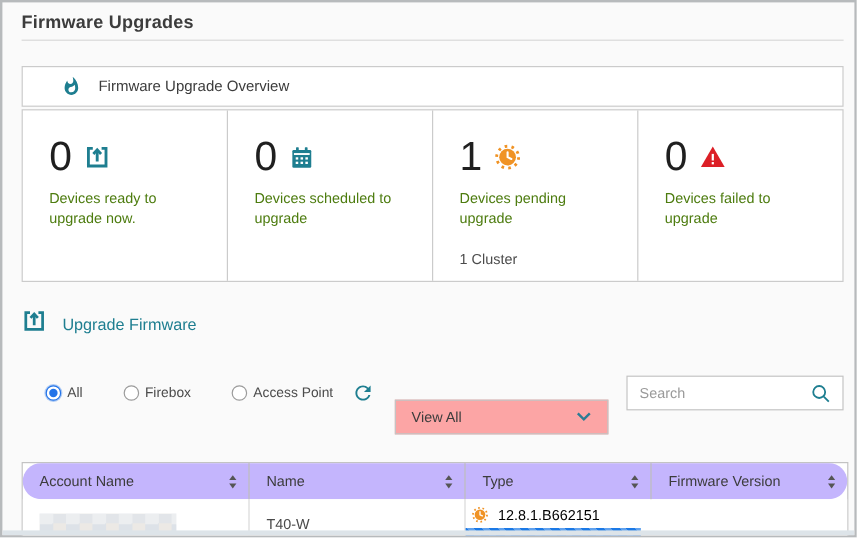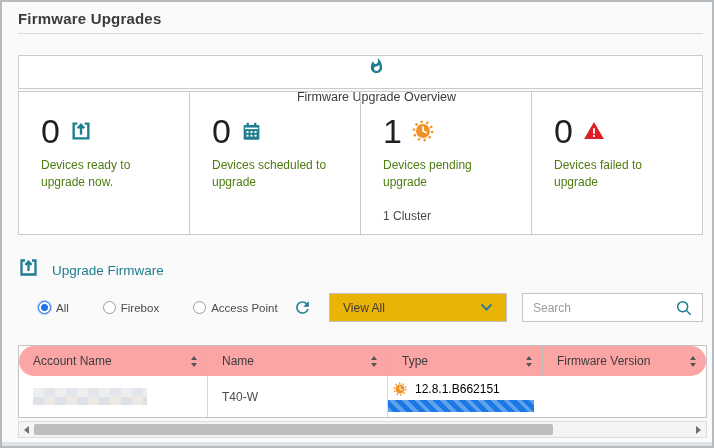--- a/index.html
+++ b/index.html
@@ -16,21 +16,21 @@
 
   .page-title { font-size: 15px; font-weight: bold; color: #3c3c3c; letter-spacing: .2px; }
   .title-rule { margin-top: 6px; border-bottom: 1px solid #d9d9d9; }
 
   
   .overview-header {
     margin-top: 21px; height: 34px;
     background: #fff; border: 1px solid #cbcbcb;
     display: flex; align-items: center; gap: 14px;
     padding-left: 32px;
-    font-size: 12.5px; color: #3c3c3c; flex-direction: column;
+    font-size: 12.5px; color: #3c3c3c;
   }
   .stats-card {
     margin-top: 2px; height: 144px;
     background: #fff; border: 1px solid #cbcbcb;
     display: flex;
   }
   .stat { flex: 1; border-right: 1px solid #cbcbcb; padding: 22px 14px 0 22px; }
   .stat:last-child { border-right: none; }
   .stat-top { display: flex; align-items: center; gap: 10px; }
   .stat-value { font-size: 34px; color: #1f1f1f; line-height: 1; font-weight: normal; }
@@ -44,34 +44,34 @@
   
   .controls { margin-top: 15px; display: flex; align-items: center; }
   .radio-group { display: flex; align-items: center; gap: 14px; }
   .radio-item { display: flex; align-items: center; gap: 5px; font-size: 11.5px; color: #4b4b4b; cursor: pointer; padding-left: 20px; }
   .radio { width: 13px; height: 13px; border-radius: 50%; border: 1px solid #9b9b9b; background: #fff; position: relative; flex: none; }
   .radio.selected { border-color: #2273e8; box-shadow: 0 0 0 1px rgba(34,115,232,.35); }
   .radio.selected::after { content: ''; position: absolute; inset: 2px; border-radius: 50%; background: #2273e8; }
 
   .refresh-btn { margin-left: auto; margin-right: 17px; cursor: pointer; display: flex; }
   .dropdown {
-    width: 178px; height: 29px; background: #eab308; border: 1px solid #c4c4c4;
+    width: 178px; height: 29px; background: #fca5a5; border: 1px solid #c4c4c4;
     display: flex; align-items: center; justify-content: space-between;
-    padding: 0 13px; font-size: 12px; color: #3c3c3c; cursor: pointer;
+    padding: 0 13px; font-size: 12px; color: #3c3c3c; cursor: pointer; margin-top: 40px;
   }
   .search-box {
     margin-left: 15px; width: 181px; height: 29px; background: #fff; border: 1px solid #c4c4c4;
     display: flex; align-items: center; padding: 0 10px; gap: 6px;
   }
   .search-box input { flex: 1; border: none; outline: none; font-size: 12px; color: #3c3c3c; font-family: "Liberation Sans", sans-serif; background: transparent; min-width: 0; }
   .search-box input::placeholder { color: #9a9a9a; }
 
   
   .table { margin-top: 23px; width: 689px; border: 1px solid #c3c3c3; background: #fff; }
-  .thead { display: flex; background: #fca5a5; height: 30px; border-radius: 15px; }
+  .thead { display: flex; background: #c4b5fd; height: 30px; border-radius: 15px; }
   .th {
     display: flex; align-items: center; padding: 0 10px 0 14px;
     font-size: 12px; color: #3c3c3c; border-right: 1px solid #bdbdbd; cursor: pointer;
   }
   .th:last-child { border-right: none; }
   .trow { display: flex; height: 41px; background: #fff; }
   .td { display: flex; align-items: center; padding: 0 10px 0 14px; font-size: 12px; color: #4b4b4b; border-right: 1px solid #d9d9d9; }
   .td:last-child { border-right: none; }
   .c1 { width: 189px; } .c2 { width: 180px; } .c3 { width: 155px; } .c4 { flex: 1; text-align: center; }
 

